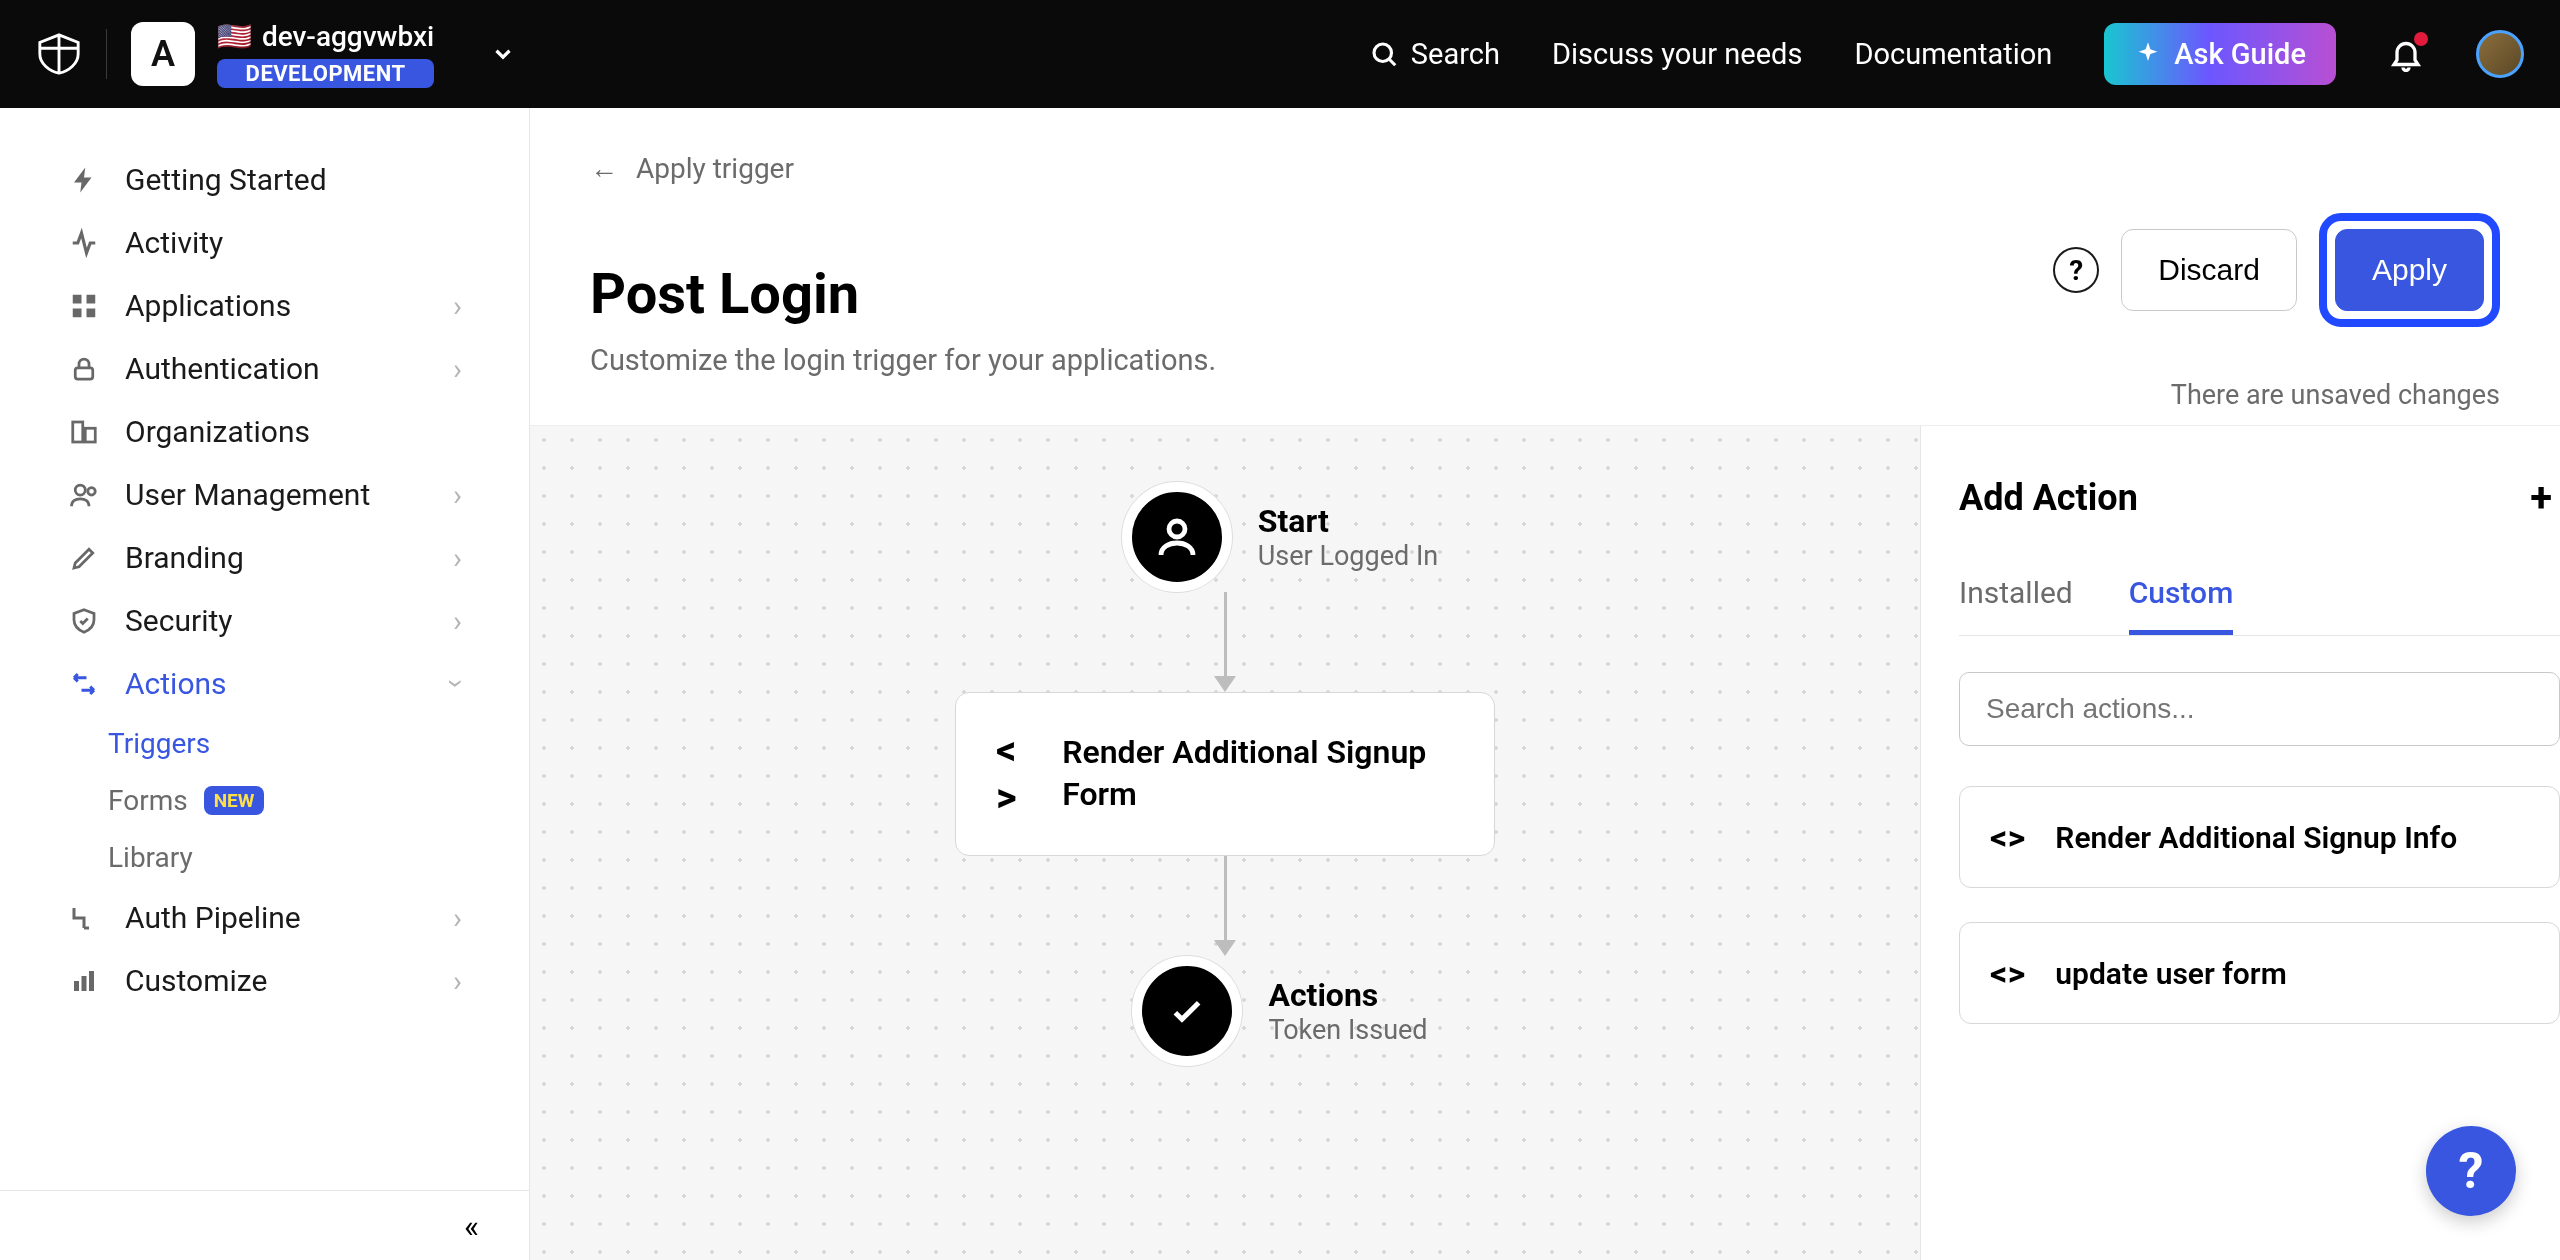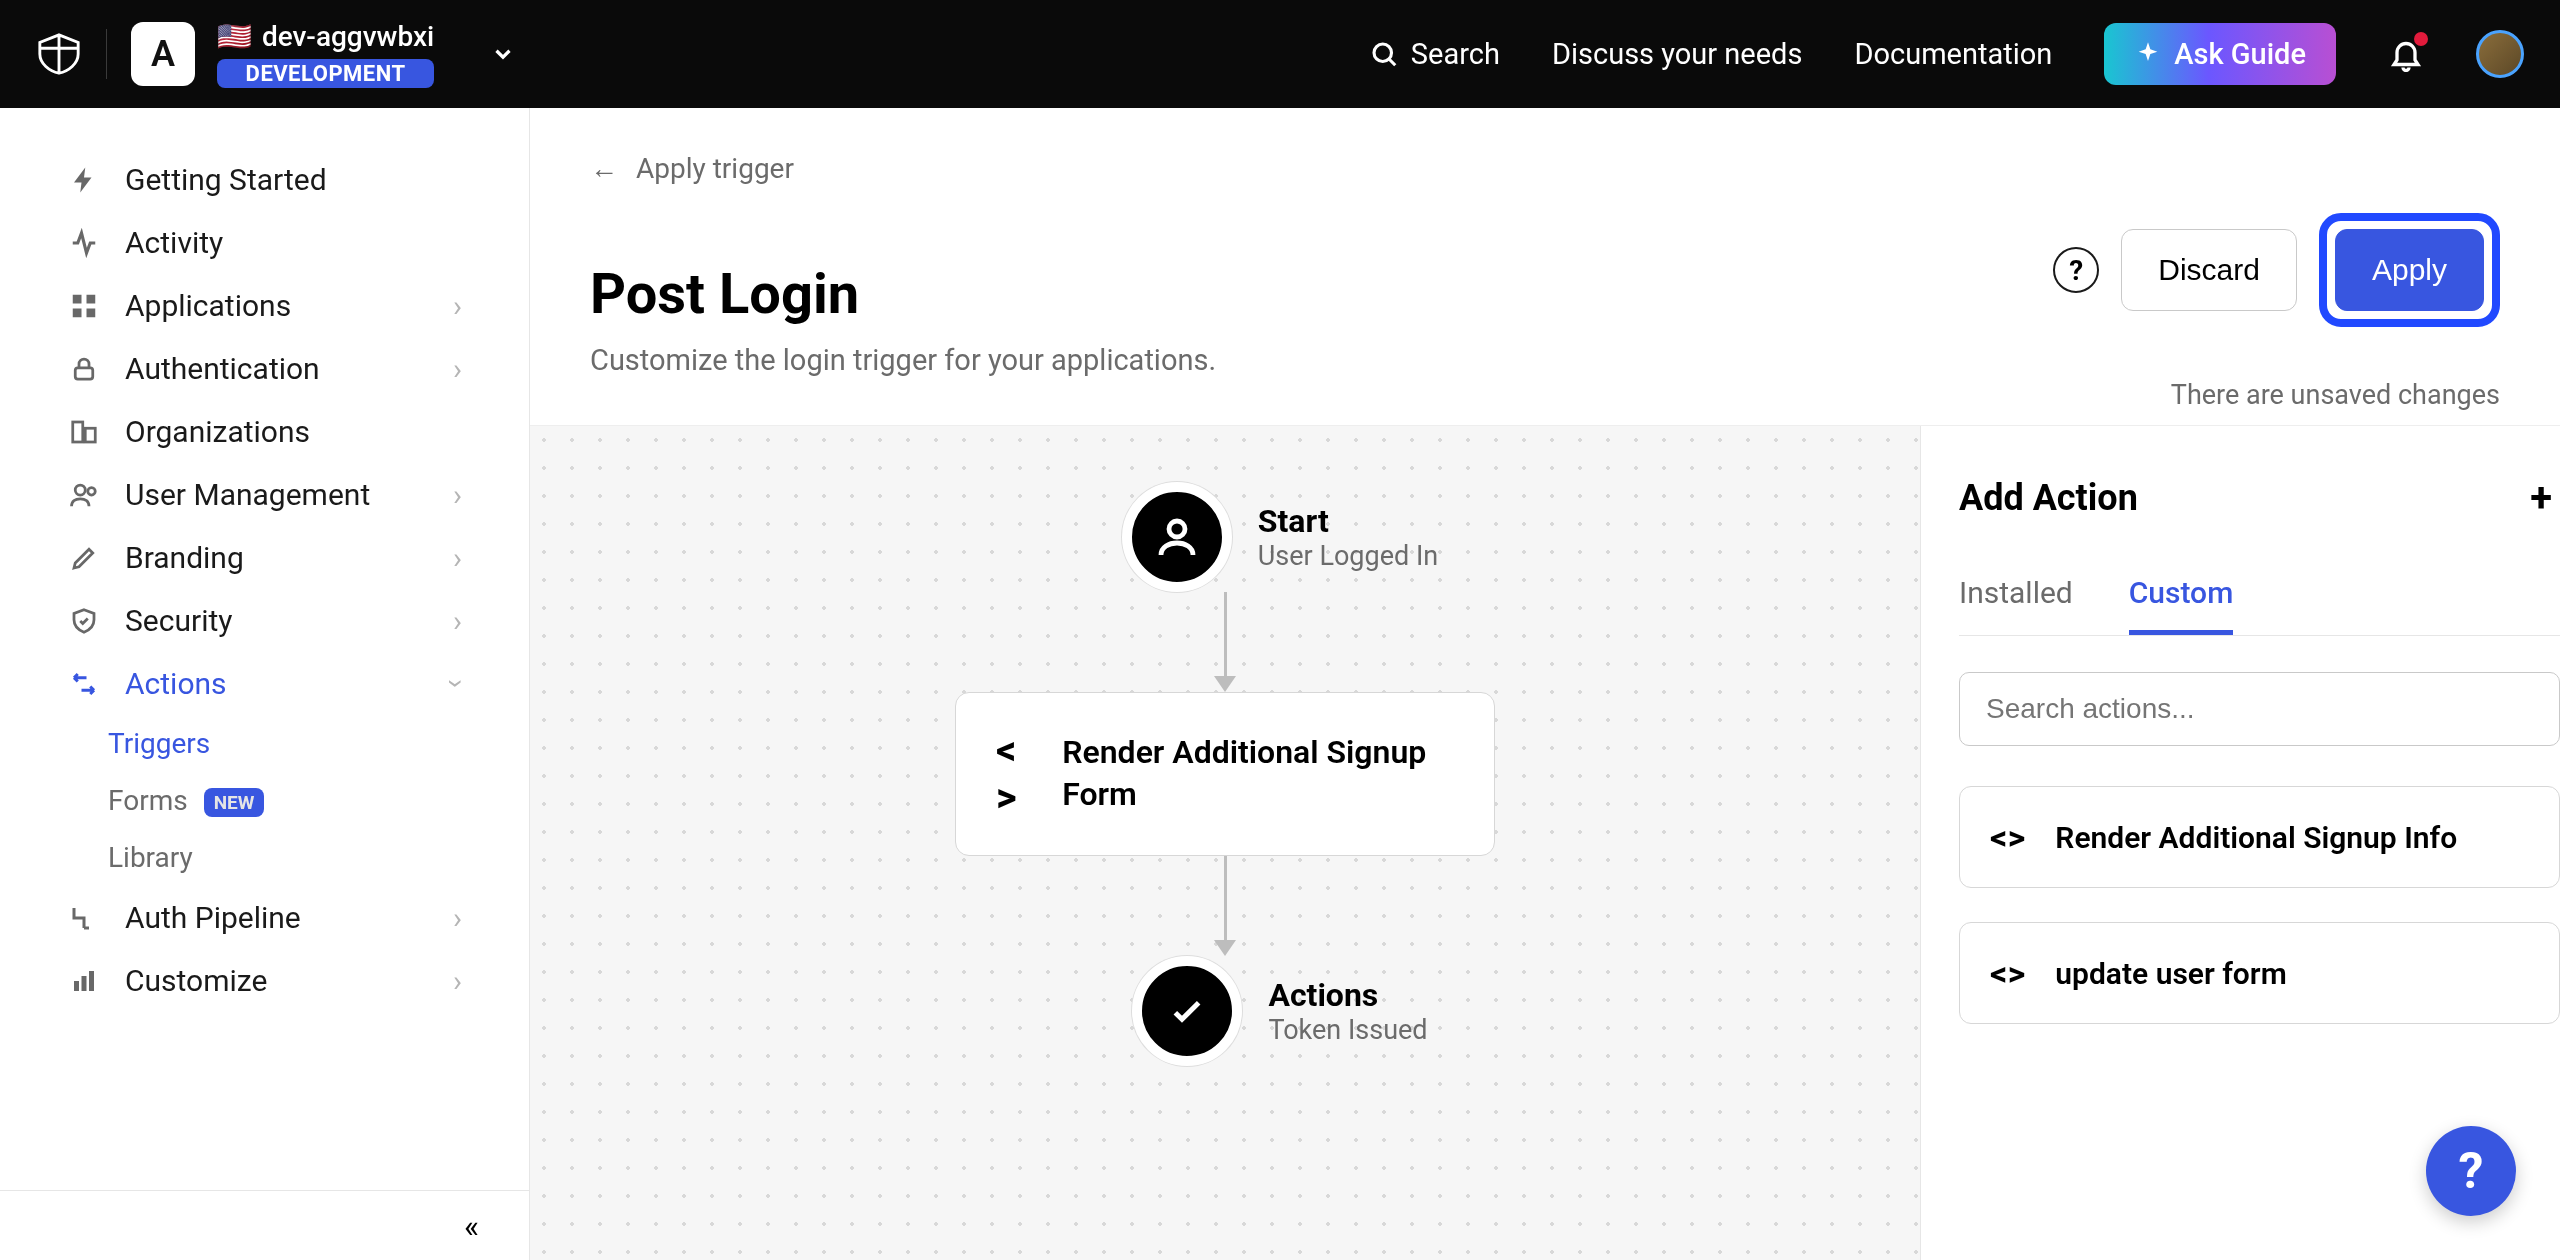--- a/index.html
+++ b/index.html
@@ -40,23 +40,23 @@
 .body { display:flex; height:calc(1260px - 108px); }
 .sidebar { width:530px; border-right:1px solid #e6e6e6; display:flex; flex-direction:column; }
 .nav { flex:1; overflow:hidden; padding-top:40px; }
 .nav-item {
   display:flex; align-items:center; gap:24px; padding:14px 67px; font-size:30px; color:#1a1a1a; cursor:pointer;
 }
 .nav-item.active { color:#3856e0; }
 .nav-item .chev { margin-left:auto; color:#b5b5b5; }
 .nav-icon { width:34px; height:34px; color:#686868; display:flex; align-items:center; justify-content:center; }
 .nav-item.active .nav-icon { color:#3856e0; }
-.sub-item { padding:12px 44px 12px 108px; font-size:28px; cursor:pointer; color:#6b6b6b; display:flex; align-items:flex-end; gap:16px;}
+.sub-item { padding:12px 44px 12px 108px; font-size:28px; cursor:pointer; color:#6b6b6b; display:flex; align-items:center; gap:16px;}
 .sub-item.active { color:#3856e0; }
-.new-badge { background:#3856e0; color:#e5e5e5; font-size:19px; font-weight:700; padding:3px 10px; border-radius:8px; }
+.new-badge { background:#3856e0; color:#fde047; font-size:19px; font-weight:700; padding:3px 10px; border-radius:8px; }
 .sidebar-footer { height:70px; border-top:1px solid #e6e6e6; display:flex; align-items:center; justify-content:flex-end; padding-right:50px; }
 
 
 .main { flex:1; display:flex; flex-direction:column; }
 .page-head { padding:44px 60px 48px 60px; border-bottom:1px solid #eee; position:relative; }
 .back-link { display:flex; align-items:center; gap:18px; color:#6b6b6b; font-size:28px; cursor:pointer; margin-bottom:28px;}
 .title-row { display:flex; align-items:flex-end; }
 .page-title { font-size:56px; font-weight:700; }
 .title-actions { margin-left:auto; display:flex; align-items:center; gap:22px; }
 .icon-btn { width:46px; height:46px; border:2.5px solid #1a1a1a; border-radius:50%; display:flex; align-items:center; justify-content:center; font-size:28px; font-weight:700; cursor:pointer;}

